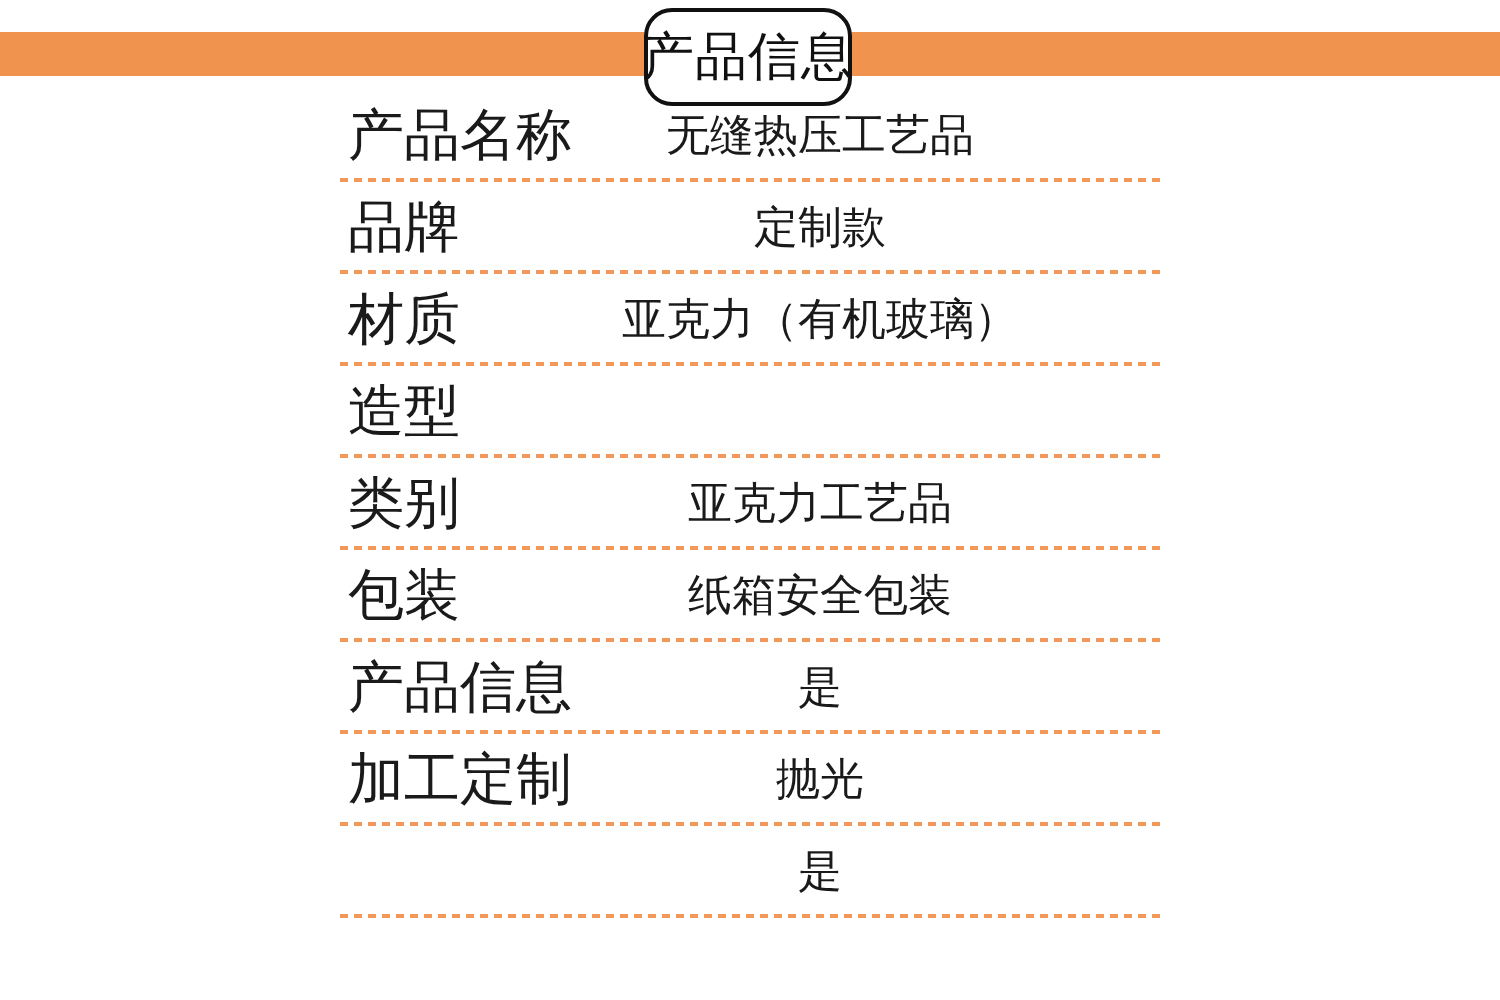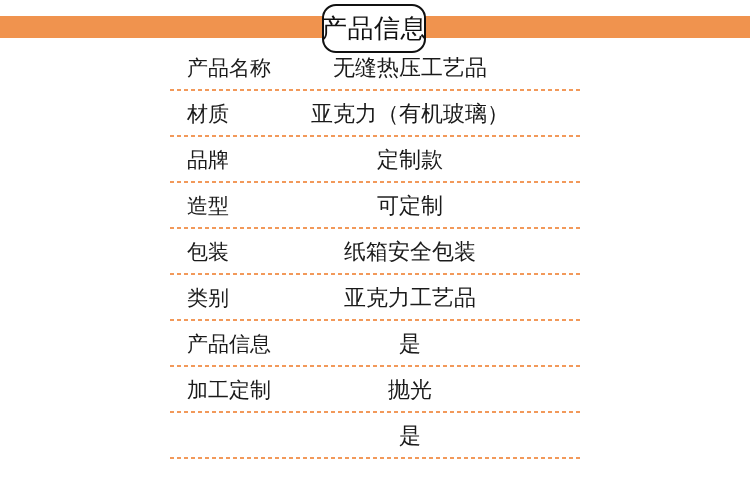--- a/index.html
+++ b/index.html
@@ -47,23 +47,23 @@
     height: 46px;
   }
   .spec-row .divider {
     position: absolute; left: 0; right: 0; bottom: 0;
     height: 2px;
     background: repeating-linear-gradient(90deg,
       #F2995A 0px, #F2995A 4px,
       transparent 4px, transparent 7px);
   }
   .row-label {
-    position: absolute; left: 17px; top: 50%;
+    position: absolute; left: 4px; top: 50%;
     transform: translateY(-50%);
-    font-size: 21px;
+    font-size: 28px;
     white-space: nowrap;
   }
   .row-value {
     position: absolute; left: 12px; right: 0; top: 50%;
     transform: translateY(-50%);
     padding-left: 55px;
     text-align: center;
     font-size: 22px;
     white-space: nowrap;
   }
@@ -81,46 +81,45 @@
 
   <div class="spec-table">
 
     <div class="spec-row">
       <span class="row-label">产品名称</span>
       <span class="row-value">无缝热压工艺品</span>
       <div class="divider"></div>
     </div>
 
     <div class="spec-row">
+      <span class="row-label">品牌</span>
+      <span class="row-value">定制款</span>
+      <div class="divider"></div>
+    </div>
+
+    <div class="spec-row">
       <span class="row-label">材质</span>
       <span class="row-value">亚克力（有机玻璃）</span>
       <div class="divider"></div>
     </div>
 
     <div class="spec-row">
-      <span class="row-label">品牌</span>
-      <span class="row-value">定制款</span>
+      <span class="row-label">造型</span>
       <div class="divider"></div>
     </div>
 
     <div class="spec-row">
-      <span class="row-label">造型</span>
-      <span class="row-value">可定制</span>
+      <span class="row-label">类别</span>
+      <span class="row-value">亚克力工艺品</span>
       <div class="divider"></div>
     </div>
 
     <div class="spec-row">
       <span class="row-label">包装</span>
       <span class="row-value">纸箱安全包装</span>
-      <div class="divider"></div>
-    </div>
-
-    <div class="spec-row">
-      <span class="row-label">类别</span>
-      <span class="row-value">亚克力工艺品</span>
       <div class="divider"></div>
     </div>
 
     <div class="spec-row">
       <span class="row-label">产品信息</span>
       <span class="row-value">是</span>
       <div class="divider"></div>
     </div>
 
     <div class="spec-row">

